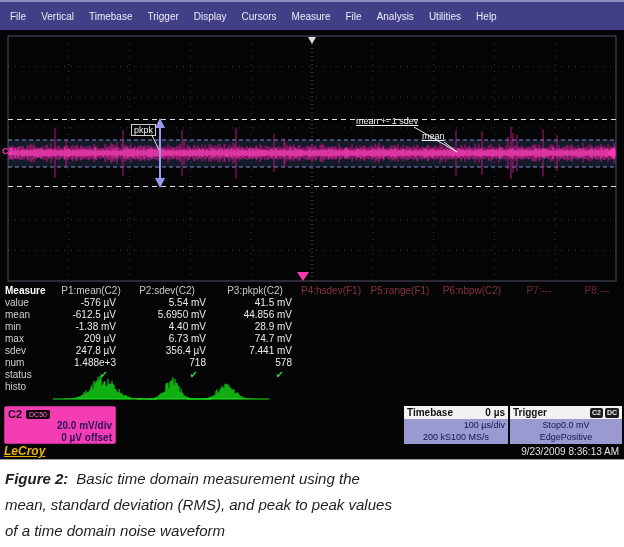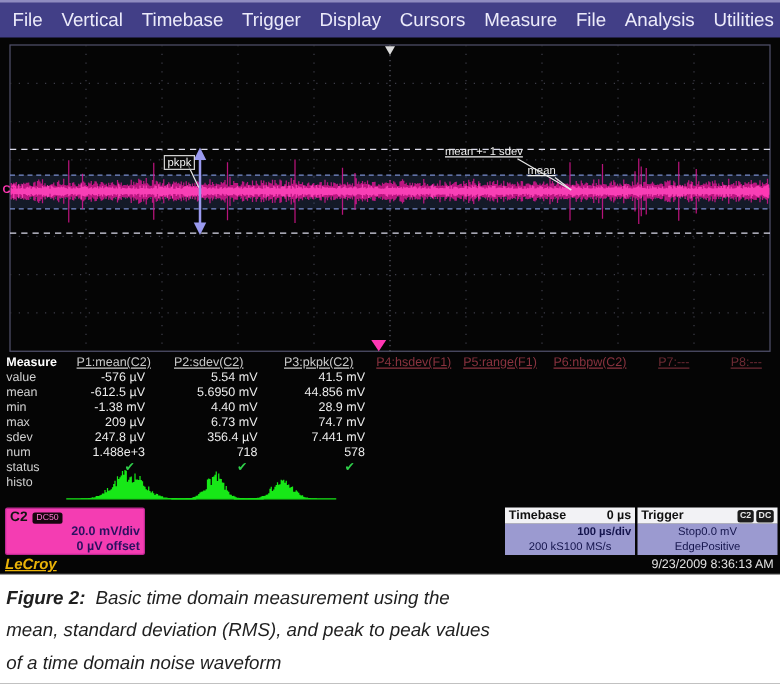--- a/index.html
+++ b/index.html
@@ -10,57 +10,57 @@
   
   #scope{
     position:absolute;left:0;top:0;width:624px;height:460px;background:#050505;
     border-bottom:1px solid #9a9a9a;box-sizing:border-box;
   }
   #menubar{
     position:absolute;left:0;top:0;width:624px;height:30px;background:#423f87;
     border-top:2px solid #8f8cc0;box-sizing:border-box;
     display:flex;align-items:center;gap:15px;padding-left:10px;
   }
-  .menu-item{color:#ecebfa;font-size:15px;cursor:default;white-space:nowrap;}
+  .menu-item{color:#ecebfa;font-size:10px;cursor:default;white-space:nowrap;}
   #scope-svg{position:absolute;left:0;top:0;}
   
   .ann{position:absolute;color:#f2f2f2;font-size:9px;line-height:10px;white-space:nowrap;}
   #pkpk-label{border:1px solid #cfcfcf;background:rgba(10,10,10,.65);padding:0 2px;}
   #meansdev-label,#mean-label{text-decoration:underline;}
   #c2-marker{color:#ff37b3;font-weight:bold;font-size:9px;}
   
   #measure{
     position:absolute;left:0;top:285px;width:624px;font-size:10px;line-height:12px;color:#e6e6e6;
   }
   .mrow{display:grid;grid-template-columns:60px 62px 90px 86px 66px 72px 72px 62px 54px;}
   .mcell{overflow:hidden;white-space:nowrap;}
   .lbl{color:#cfcfcf;padding-left:5px;}
   .lbl.title{color:#ffffff;font-weight:bold;}
   .val{text-align:right;padding-right:6px;color:#ececec;}
-  .hdr{text-align:center;color:#c9c9c9;text-decoration:underline;}
+  .hdr{text-align:center;color:#c9c9c9;}
   .hdr.dim{color:#8a333f;}
   .hdr.off{color:#6e2b34;}
   .chk{text-align:right;padding-right:14px;color:#2fd04a;font-size:10px;}
   
   #chanbox{
     position:absolute;left:4px;top:406px;width:112px;height:38px;background:#f43db2;
     border:1px solid #c02894;border-radius:2px;box-sizing:border-box;padding:1px 3px;
   }
   #chanbox .chead{display:flex;align-items:center;gap:4px;}
   #chanbox .cname{font-size:11px;font-weight:bold;color:#141414;}
   .badge{background:#17060f;color:#ff77d2;font-size:7px;padding:0 3px;border-radius:2px;line-height:9px;}
   #chanbox .cline{font-size:10px;font-weight:bold;color:#2a1060;text-align:right;line-height:12px;}
   #logo{position:absolute;left:4px;top:444px;font-size:12px;font-weight:bold;font-style:italic;
         color:#eab308;text-decoration:underline;}
   .panel{position:absolute;top:406px;height:38px;box-sizing:border-box;font-size:9px;}
   .phead{background:#f2f2f5;color:#101010;font-size:10px;font-weight:bold;height:13px;
          display:flex;align-items:center;justify-content:space-between;padding:0 3px;box-sizing:border-box;}
   .pbody{background:#9b9ad0;color:#14144c;height:25px;box-sizing:border-box;padding:0 3px;}
   .prow{display:flex;justify-content:center;line-height:12px;}
-  .prow.single{justify-content:flex-end;font-weight:bold;}
+  .prow.single{justify-content:flex-end;}
   #timebase-panel{left:404px;width:104px;}
   #trigger-panel{left:510px;width:112px;}
   .hbadges{display:flex;gap:2px;}
   .hbadge{background:#1c1c1c;color:#e8e8e8;font-size:7px;font-weight:bold;padding:0 2px;border-radius:2px;line-height:10px;}
   #datetime{position:absolute;right:5px;top:446px;color:#e2e2e2;font-size:10px;}
   
   #caption{position:absolute;left:5px;top:466px;width:610px;font-size:15px;font-style:italic;
            color:#1f1f1f;line-height:26px;}
   #caption .cap-label{font-weight:bold;margin-right:8px;}
 </style>

